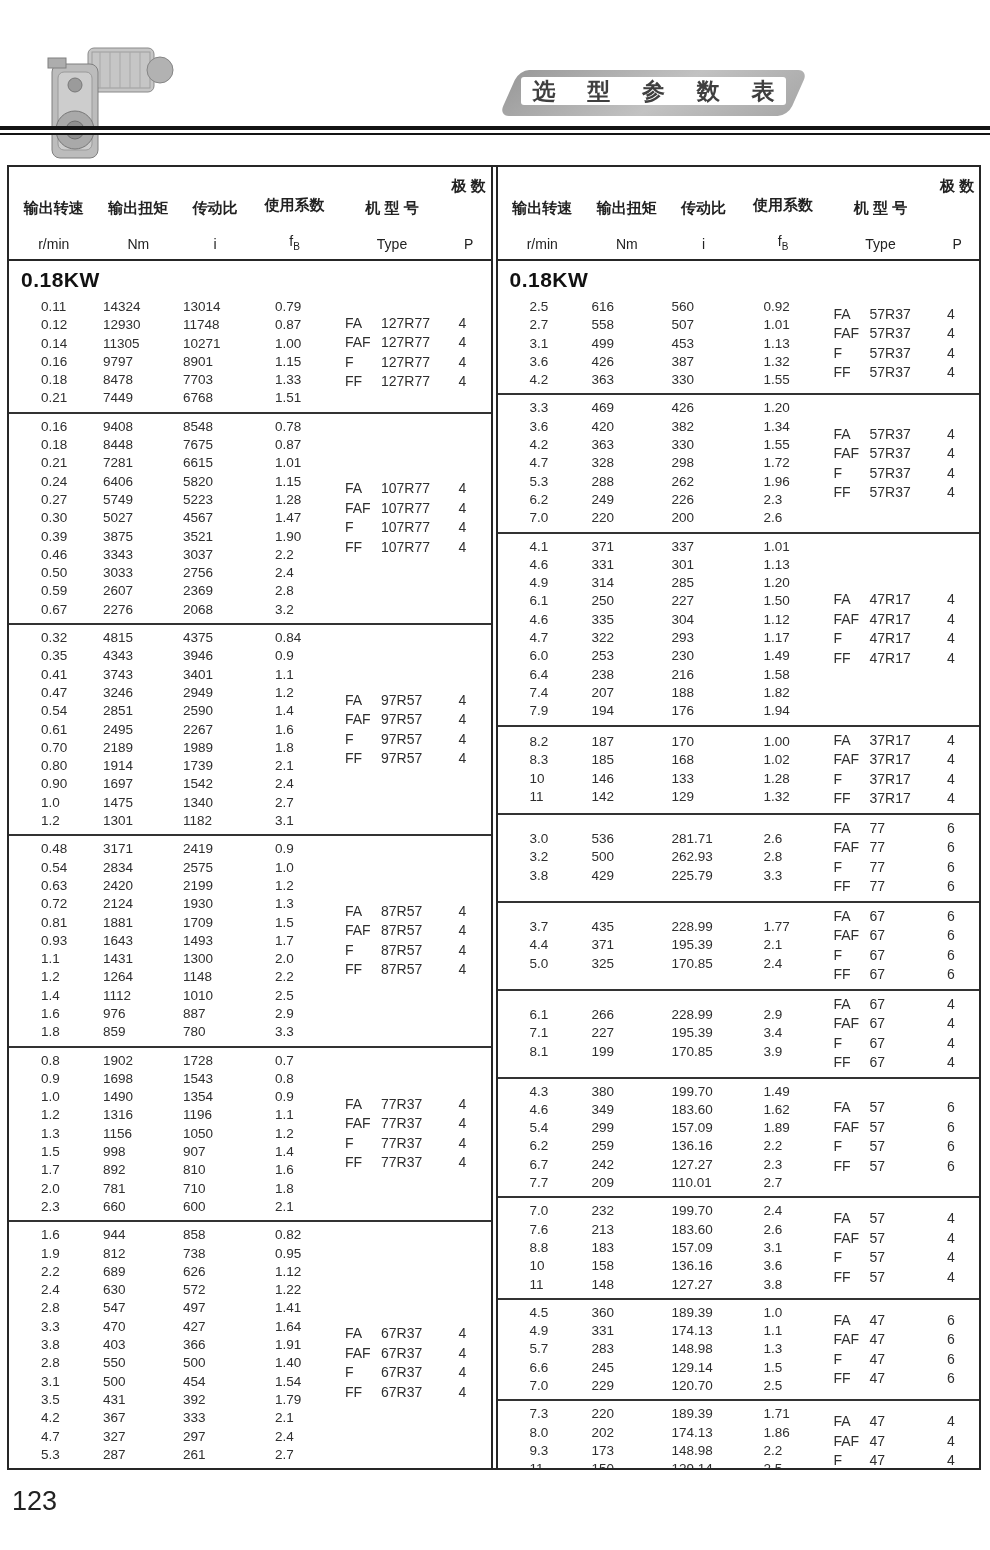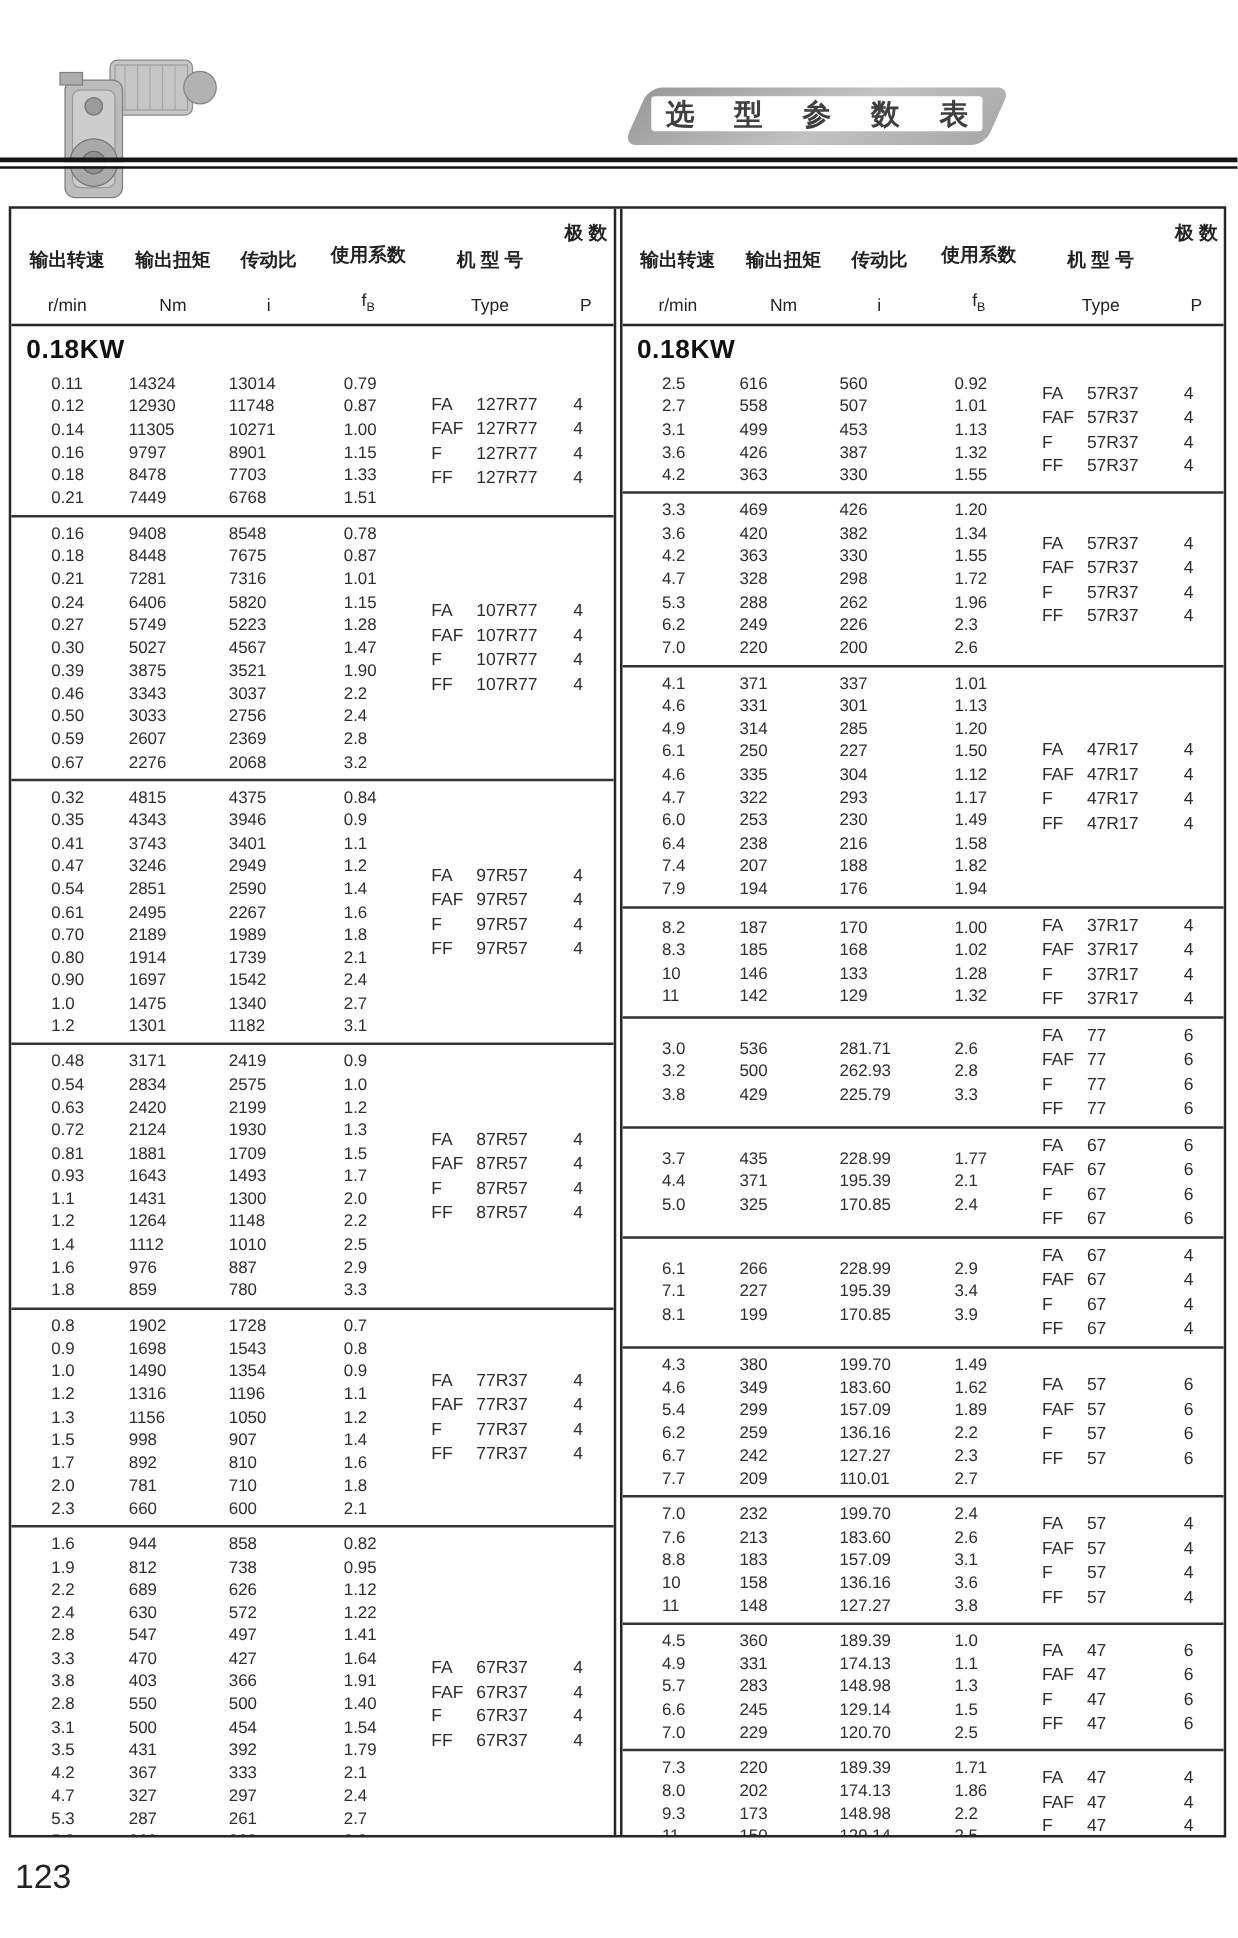--- a/index.html
+++ b/index.html
@@ -203,21 +203,21 @@
             </div>
             <div class="drow">
               <span class="c c1">0.18</span>
               <span class="c c2">8448</span>
               <span class="c c3">7675</span>
               <span class="c c4">0.87</span>
             </div>
             <div class="drow">
               <span class="c c1">0.21</span>
               <span class="c c2">7281</span>
-              <span class="c c3">7316</span>
+              <span class="c c3">6615</span>
               <span class="c c4">1.01</span>
             </div>
             <div class="drow">
               <span class="c c1">0.24</span>
               <span class="c c2">6406</span>
               <span class="c c3">5820</span>
               <span class="c c4">1.15</span>
             </div>
             <div class="drow">
               <span class="c c1">0.27</span>

